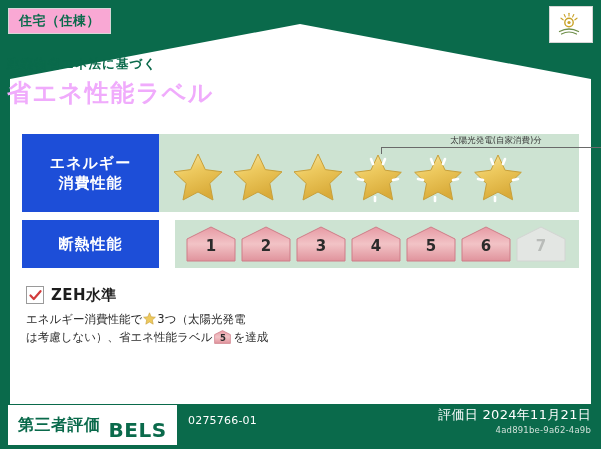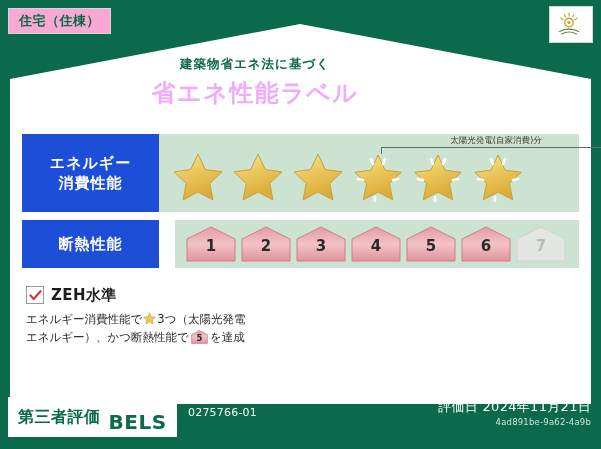--- a/index.html
+++ b/index.html
@@ -44,21 +44,21 @@
     z-index:8;
   }
   .tag-renewable .sun-icon{width:26px;height:26px;display:block;flex:0 0 26px;}
   .tag-renewable .rnw-label{
     font-size:13px;font-weight:bold;color:#0a6a4b;letter-spacing:0.5px;
     line-height:1;white-space:nowrap;
   }
 
   
   .headings{
-    position:absolute;left:0;top:56px;width:510px;text-align:center;z-index:6;
+    position:absolute;left:0;top:56px;width:510px;text-align:left;z-index:6;padding-left:7px;
   }
   .subtitle{
     font-size:12.5px;font-weight:bold;color:#0a6a4b;letter-spacing:1px;
     margin:0 0 4px 0;
   }
   .maintitle{
     font-size:24px;font-weight:bold;color:#f0abfc;letter-spacing:1.5px;
     margin:0;
   }
 
@@ -160,21 +160,21 @@
   .inline-grade svg{position:absolute;left:0;top:0;width:17px;height:14px;}
   .inline-grade span{
     position:absolute;left:0;top:0;width:17px;height:14px;
     display:flex;align-items:flex-end;justify-content:center;
     font-size:8.5px;font-weight:bold;color:#2b2b2b;line-height:1;
     padding-bottom:1px;box-sizing:border-box;z-index:2;
   }
 
   
   .footer{
-    position:absolute;left:0;bottom:8px;width:601px;height:50px;z-index:7;text-align:right;
+    position:absolute;left:0;bottom:0;width:601px;height:50px;z-index:7;text-align:right;
   }
   .bels-box{
     position:absolute;left:8px;top:6px;
     background:#ffffff;padding:4px 10px 5px 10px;
     display:flex;align-items:center;gap:8px;
   }
   .bels-jp{font-size:16px;font-weight:bold;color:#0a6a4b;letter-spacing:0.5px;line-height:1;}
   .bels-en{font-size:20px;font-weight:bold;color:#0a6a4b;letter-spacing:0.5px;line-height:1;margin-top:11px;}
   .bels-num{
     position:absolute;left:188px;top:16px;
@@ -370,21 +370,21 @@
           <span class="chk">
             <svg viewBox="0 0 13 13" xmlns="http://www.w3.org/2000/svg">
               <polyline points="1.5,6.5 4.8,10 11.5,2.2" fill="none" stroke="#d23b3b" stroke-width="2.2" stroke-linecap="round" stroke-linejoin="round"></polyline>
             </svg>
           </span>
           <span class="zeh-title">ZEH水準</span>
         </div>
         <div class="zeh-desc">
           <span>エネルギー消費性能で</span><span class="inline-star"><svg viewBox="0 0 13 13" xmlns="http://www.w3.org/2000/svg">
                 <polygon points="6.5,0.8 8.2,4.8 12.4,5.2 9.3,8 10.2,12.2 6.5,10 2.8,12.2 3.7,8 0.6,5.2 4.8,4.8" fill="#edc95e" stroke="#c8a03a" stroke-width="0.6"></polygon>
-              </svg></span><span>3つ（太陽光発電</span><br><span>エネルギー）、かつ断熱性能で</span><span class="inline-grade"><svg viewBox="0 0 17 14" xmlns="http://www.w3.org/2000/svg">
+              </svg></span><span>3つ（太陽光発電</span><br><span>は考慮しない）、省エネ性能ラベル</span><span class="inline-grade"><svg viewBox="0 0 17 14" xmlns="http://www.w3.org/2000/svg">
                 <polygon points="8.5,0.6 16.4,4.6 16.4,13.4 0.6,13.4 0.6,4.6" fill="url(#pg)" stroke="#cf7d88" stroke-width="0.7"></polygon>
               </svg><span>5</span></span><span>を達成</span>
         </div>
       </div>
 
 
     </div>
   </div>
 
   <div class="footer">

